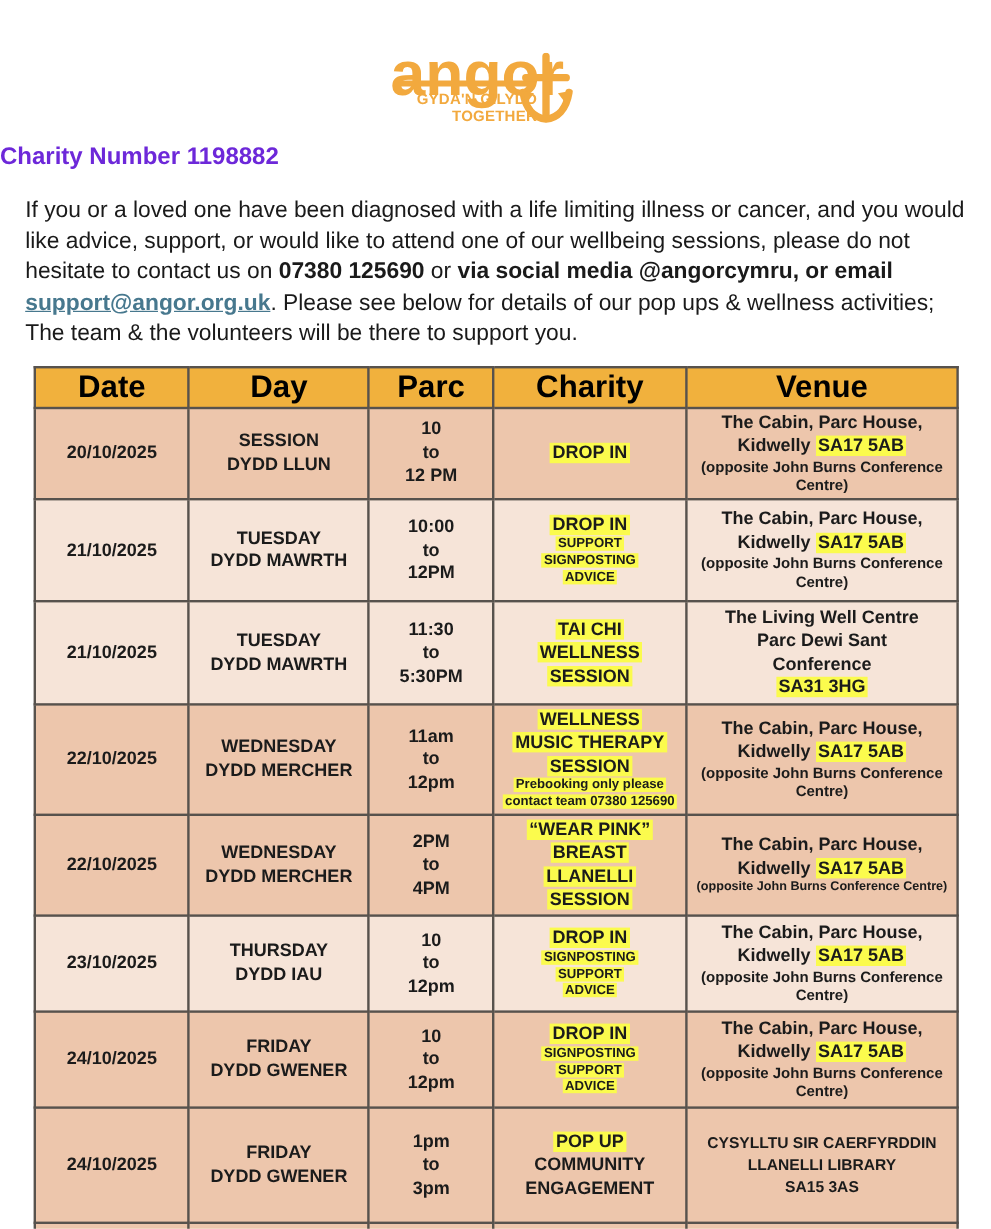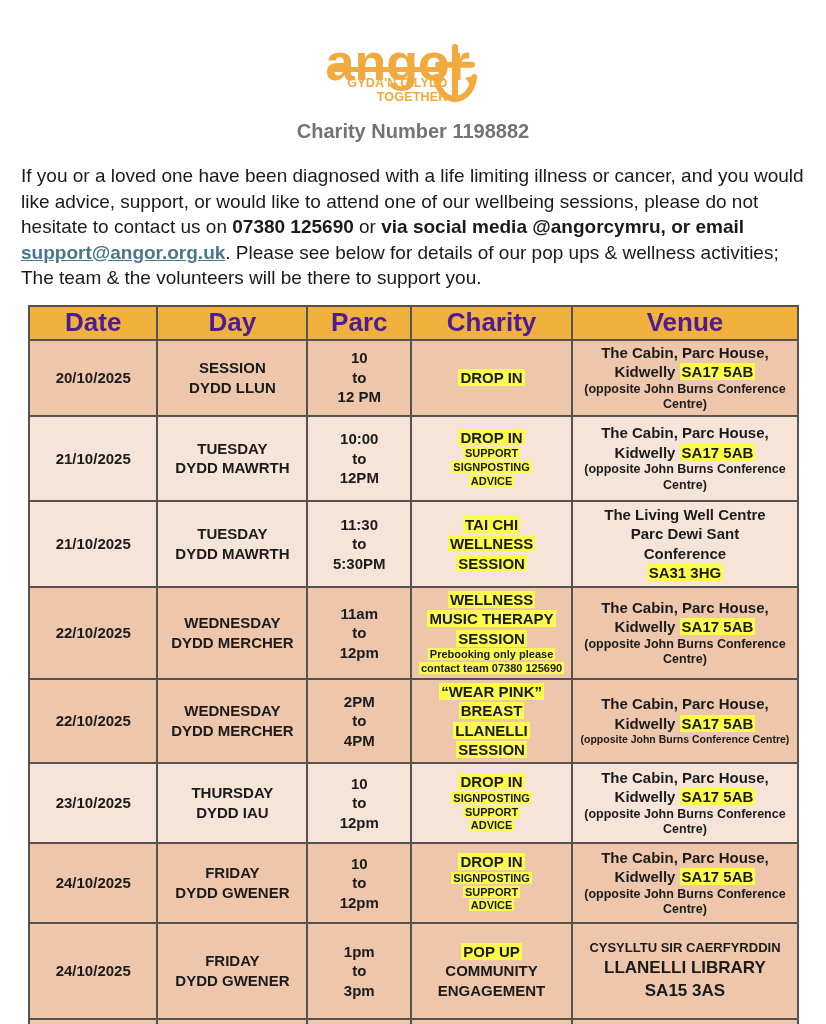--- a/index.html
+++ b/index.html
@@ -26,51 +26,51 @@
   .brand-underline{
     position:absolute;left:2px;top:47px;width:118px;height:5px;
     background:var(--orange);border-radius:2px;
   }
   .anchor{position:absolute;left:106px;top:24px;width:46px;height:66px;color:var(--orange);}
   .tagline{
     position:absolute;left:0;top:56px;width:122px;text-align:right;
     font-size:12.5px;font-weight:bold;color:var(--orange);line-height:14px;
     letter-spacing:0.2px;
   }
-  .charity{ text-align:center;font-size:20px;font-weight:bold;margin-top:6px;color:#737373; }
+  .charity{ font-size:20px;font-weight:bold;margin-top:6px;color:#6d28d9; }
   
   .intro{
     margin:20px 16px 0 21px;width:789px;
     font-size:19px;line-height:25.5px;color:#1a1a1a;
   }
   .intro b{font-weight:bold;}
   .email{
     color:var(--link);font-weight:bold;text-decoration:underline;cursor:pointer;text-align:right;
   }
   
   table.schedule{
     margin:14px 0 0 28px;width:771px;border-collapse:collapse;
     table-layout:fixed;
   }
   table.schedule th, table.schedule td{
     border:2px solid var(--border);
   }
   table.schedule th{
     background:var(--header-bg);height:34px;font-size:26px;font-weight:bold;
-    color:#4c1d95;text-align:center;padding:0;
+    color:#000000;text-align:center;padding:0;
   }
   table.schedule td{
     text-align:center;vertical-align:middle;font-weight:bold;
     padding:2px 5px;color:#1b1b1b;
   }
   tr.row-dark td{background:var(--row-dark);}
   tr.row-light td{background:var(--row-light);}
   .ln{display:block;}
   .ln-md{font-size:15px;line-height:1.3;}
-  .ln-lg{font-size:17px;line-height:1.35;}
+  .ln-lg{font-size:13px;line-height:1.35;}
   .ln-sm{font-size:12.5px;line-height:1.25;}
   .ln-s13{font-size:13px;line-height:1.4;}
   .ln-xs{font-size:11px;line-height:1.25;}
   .ln-xxs{font-size:10.5px;line-height:1.3;}
   .hl{background:var(--hl);padding:0 2px;}
 </style>
 </head>
 <body>
 
 <div class="logo-wrap">

